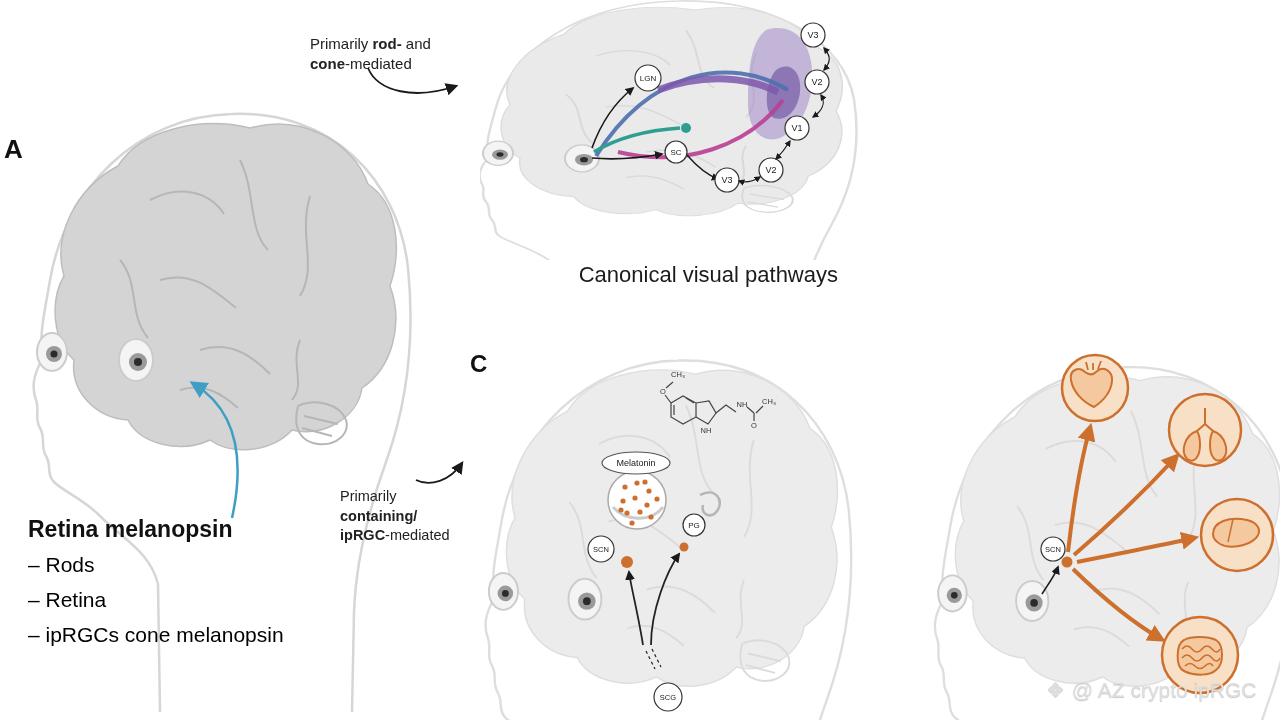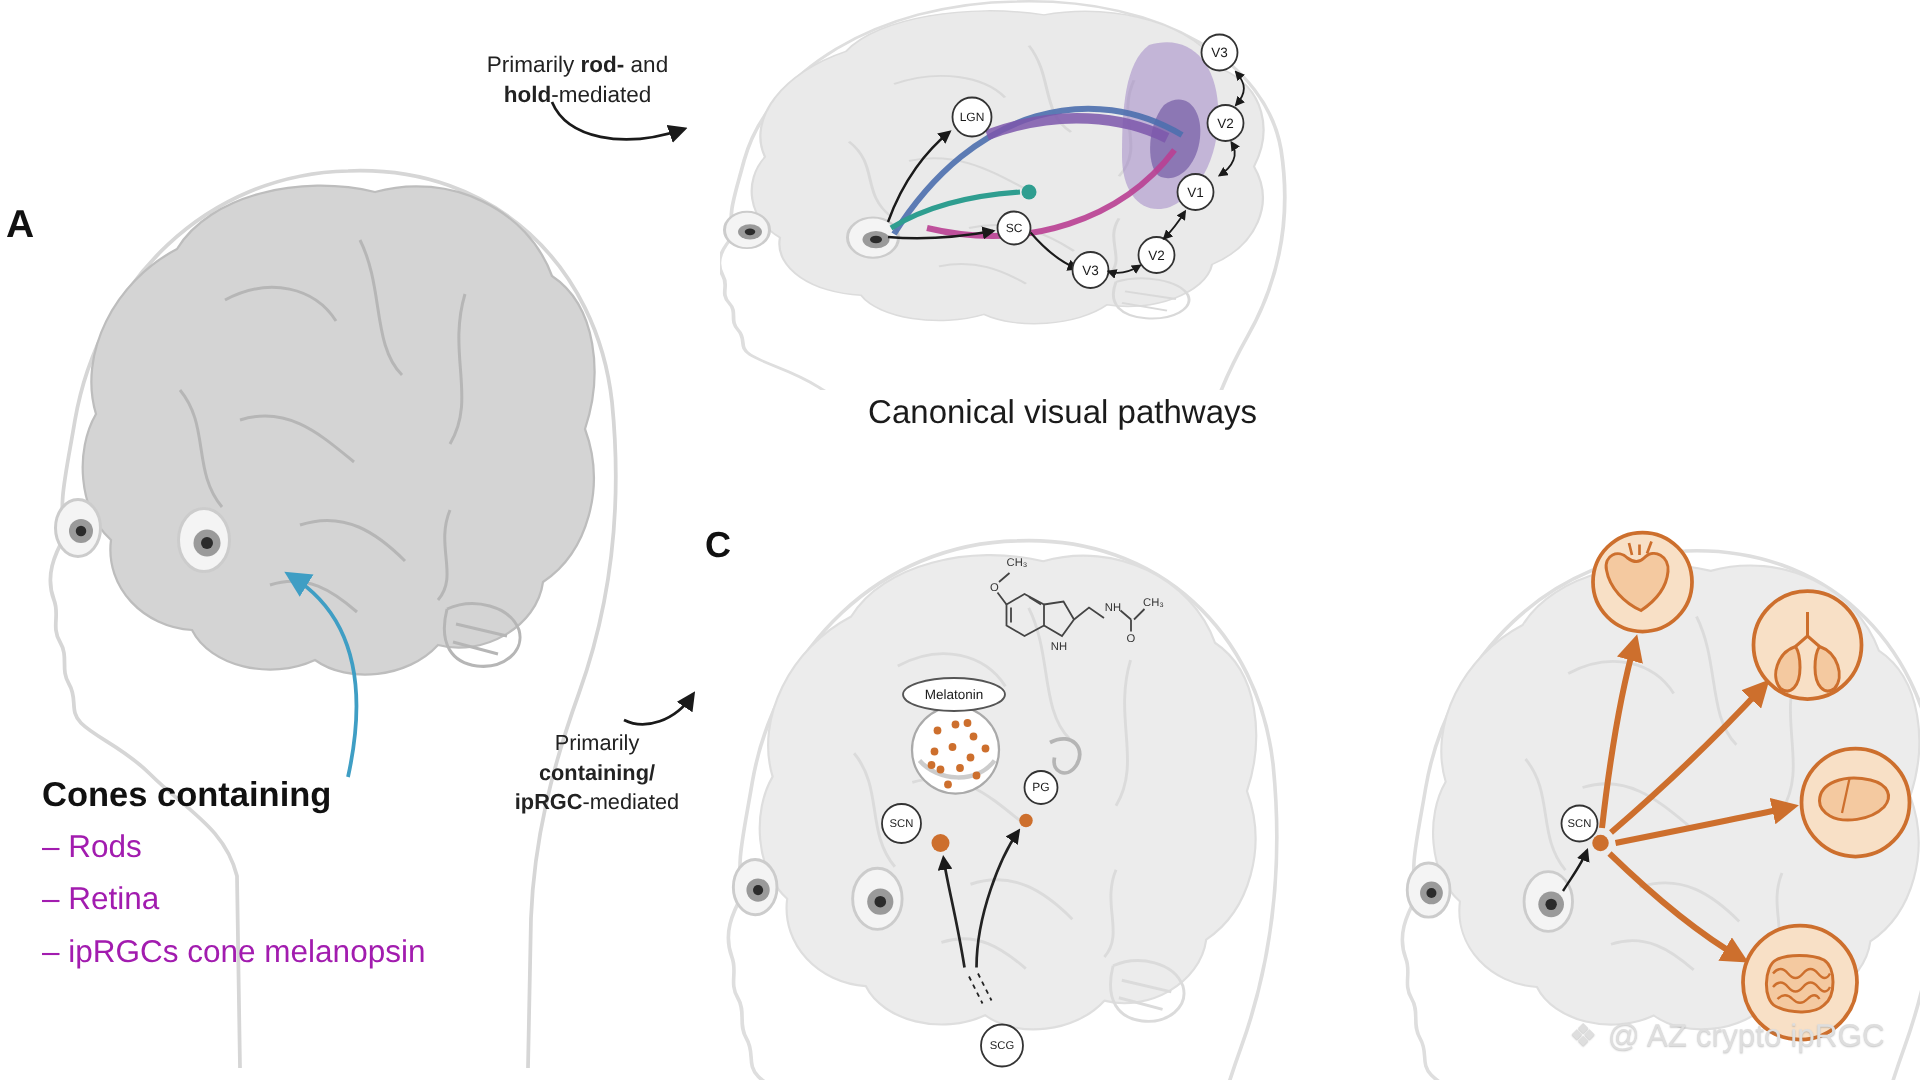--- a/index.html
+++ b/index.html
@@ -9,25 +9,25 @@
   
   .head-outline{fill:none;stroke:var(--outline,#dcdcdc);stroke-width:2.5;}
   .brain-blob{fill:var(--brain-fill,#d8d8d8);stroke:var(--brain-stroke,#c6c6c6);stroke-width:1.5;}
   .sulci{fill:none;stroke:var(--sulci,#bfbfbf);stroke-width:2;}
   .eye ellipse{fill:#f4f4f4;stroke:#cccccc;stroke-width:2;}
   .eye .iris{fill:#9a9a9a;}
   .eye .pupil{fill:#2b2b2b;}
   .node-circle{fill:#ffffff;stroke:#333333;stroke-width:1.2;}
   .node-text{fill:#1a1a1a;font-family:"Liberation Sans",sans-serif;}
   .panel-label{font-size:26px;font-weight:bold;color:#111;}
-  .annot{font-size:15px;color:#222;text-align:center;line-height:1.35;}
+  .annot{font-size:15px;color:#222;text-align:left;line-height:1.35;}
   .annot b{font-weight:bold;}
   .caption{font-size:22px;color:#1b1b1b;text-align:right;}
   .retina-title{font-size:23px;font-weight:bold;color:#111;margin-bottom:10px;}
-  .retina-item{font-size:21px;color:#a21caf;margin-bottom:11px;}
+  .retina-item{font-size:21px;color:#000000;margin-bottom:11px;}
   .watermark{display:flex;align-items:center;gap:7px;font-size:21px;color:#dedede;
              text-shadow:0 1px 1px rgba(130,130,130,.45);}
   .chem-line{stroke:#444;stroke-width:1.2;fill:none;}
   .chem-text{fill:#333;font-family:"Liberation Sans",sans-serif;}
 </style>
 </head>
 <body>
 
 <div class="stage">
 
@@ -57,29 +57,29 @@
     <defs>
       <marker id="mA" viewBox="0 0 10 10" refX="7" refY="5" markerWidth="7" markerHeight="7" orient="auto-start-reverse">
         <path d="M0,0 L10,5 L0,10 Z" fill="#3f9ec4"></path>
       </marker>
     </defs>
     <use href="#head-shape" style="--brain-fill:#d4d4d4;--brain-stroke:#bdbdbd;--sulci:#b6b6b6;--outline:#d6d6d6"></use>
     <path d="M232,418 C248,345 228,305 194,284" fill="none" stroke="#3f9ec4" stroke-width="2.5" marker-end="url(#mA)"></path>
   </svg>
 
   <div class="abs" style="left:28px;top:516px;width:360px;">
-    <div class="retina-title">Cones containing</div>
+    <div class="retina-title">Retina melanopsin</div>
     <div class="retina-item">– Rods</div>
     <div class="retina-item">– Retina</div>
     <div class="retina-item">– ipRGCs cone melanopsin</div>
   </div>
 
   <div class="abs annot" style="left:310px;top:34px;width:150px;">
     <div><span>Primarily </span><b>rod-</b><span> and</span></div>
-    <div><b>hold</b><span>-mediated</span></div>
+    <div><b>cone</b><span>-mediated</span></div>
   </div>
 
   <svg class="abs" style="left:360px;top:58px;" width="108" height="46" viewBox="0 0 108 46">
     <defs>
       <marker id="mArrB" viewBox="0 0 10 10" refX="8" refY="5" markerWidth="7" markerHeight="7" orient="auto-start-reverse">
         <path d="M0,0 L10,5 L0,10 Z" fill="#1a1a1a"></path>
       </marker>
     </defs>
     <path d="M8,10 C18,34 55,42 96,28" fill="none" stroke="#1a1a1a" stroke-width="1.8" marker-end="url(#mArrB)"></path>
   </svg>

